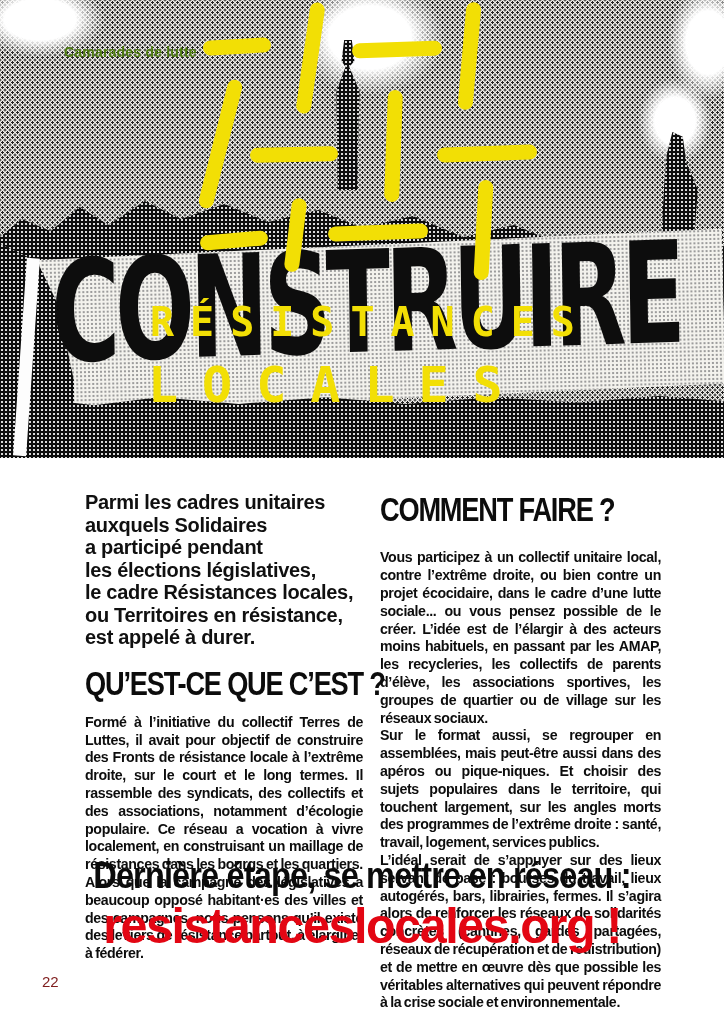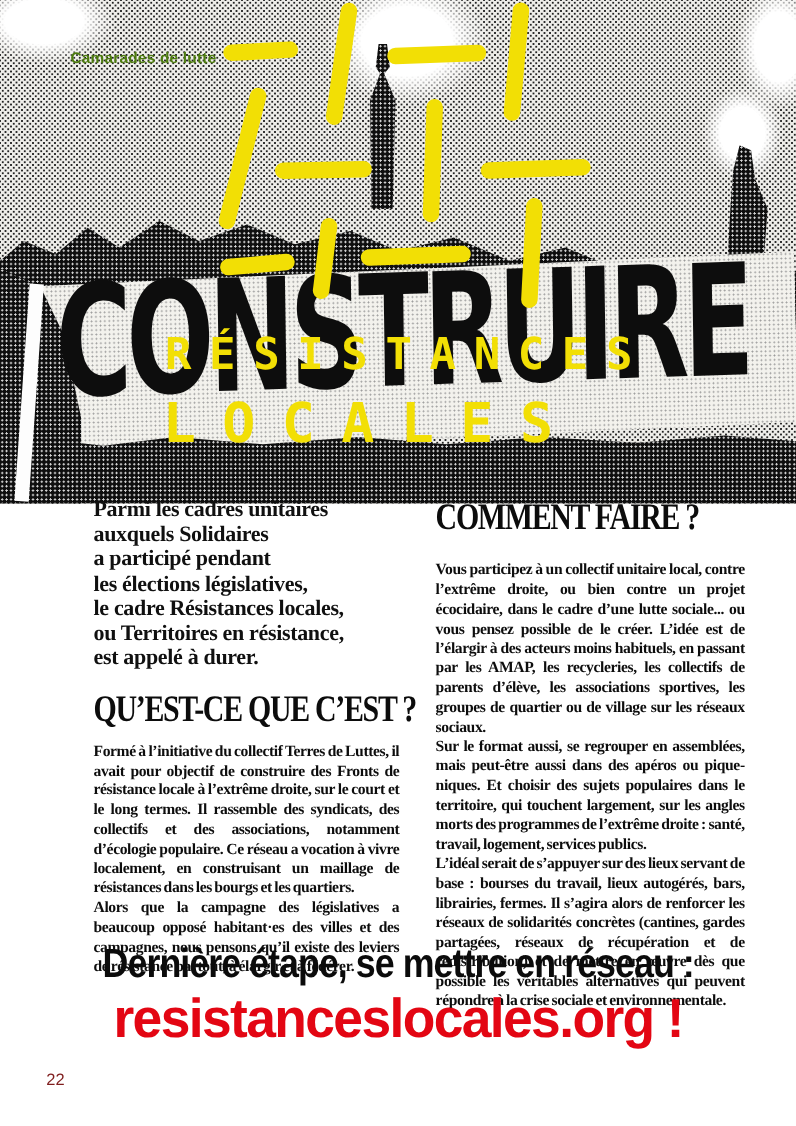--- a/index.html
+++ b/index.html
@@ -60,21 +60,21 @@
     position:absolute;left:150px;top:302px;z-index:7;
     font-family:"DejaVu Sans Mono",monospace;font-weight:bold;font-size:40px;
     letter-spacing:16px;color:#F2DF05;white-space:nowrap;line-height:1;
   }
   .hero-t2{
     position:absolute;left:148px;top:360px;z-index:7;
     font-family:"DejaVu Sans Mono",monospace;font-weight:bold;font-size:50px;
     letter-spacing:24px;color:#F2DF05;white-space:nowrap;line-height:1;
   }
   
-  main{position:absolute;left:85px;top:452px;width:592px;display:grid;grid-template-columns:278px 281px;column-gap:33px;font-family:Liberation Serif, serif;}
+  main{position:absolute;left:85px;top:491px;width:592px;display:grid;grid-template-columns:278px 281px;column-gap:17px;}
   .intro{
     margin:0;font-size:20px;font-weight:800;line-height:22.5px;
     letter-spacing:-0.3px;color:#101010;white-space:pre-line;
   }
   .head{
     margin:0;font-weight:900;font-size:34px;letter-spacing:-1.5px;
     transform:scaleX(.8);transform-origin:left center;white-space:nowrap;
     color:#0c0c0c;line-height:1.1;
   }
   .head-left{margin-top:16px;margin-bottom:12px;}

